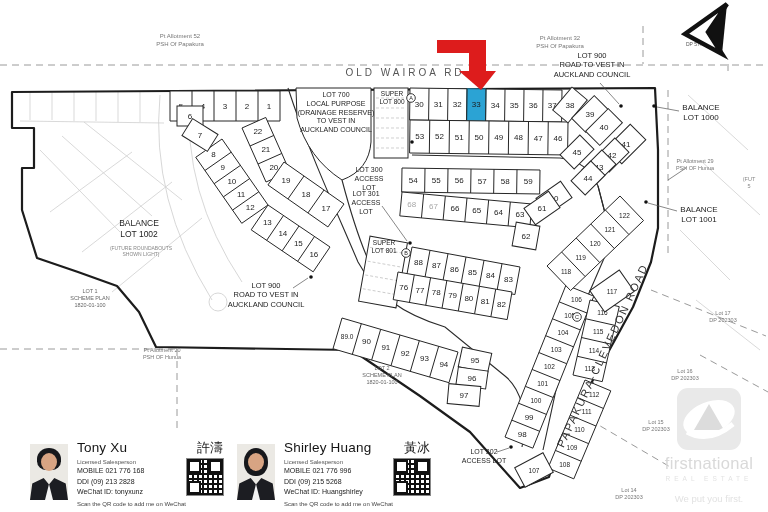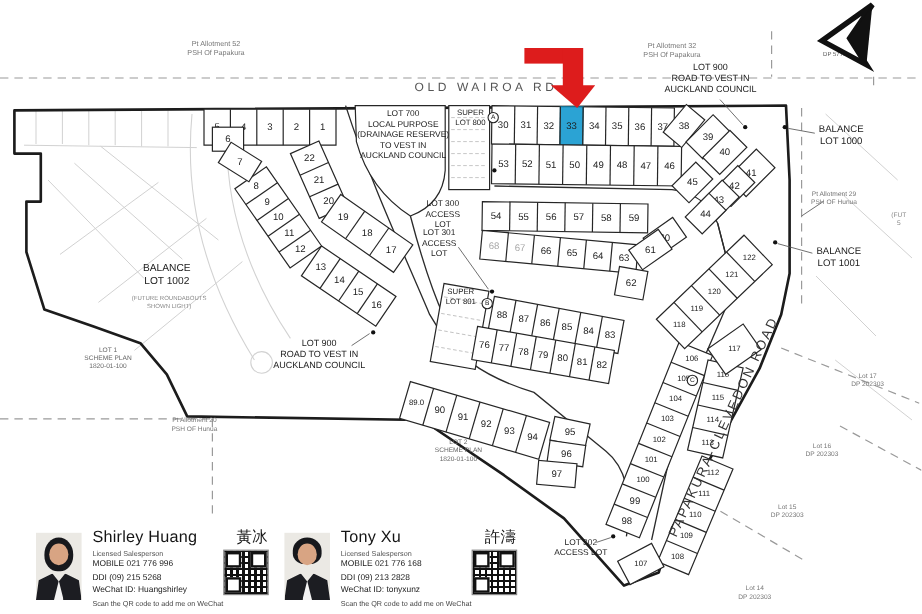--- a/index.html
+++ b/index.html
@@ -435,20 +435,49 @@
       <path d="M727,4 L685,34 L722,54 L708,32 Z" fill="#fff" stroke="#111" stroke-width="4.5" stroke-linejoin="miter"></path>
       <path d="M727,4 L708,32 L722,54 Z" fill="#111"></path>
       <rect x="437" y="40" width="36" height="13" fill="#dd1c1c"></rect>
       <rect x="469" y="40" width="17" height="33" fill="#dd1c1c"></rect>
       <polygon points="459,71 496,71 481,90" fill="#dd1c1c"></polygon>
     </svg>
 
 
   <div class="agents">
     <div class="agent">
+      <div class="photo m">
+        <i class="hair"></i>
+          <i class="face"></i>
+          <i class="suit"></i>
+          <i class="shirt"></i>
+      </div>
+      <div class="agent-right">
+        <div class="name-row">
+          <span class="name">Tony Xu</span>
+          <span class="cjk">許濤</span>
+        </div>
+        <div class="inforow">
+          <div class="info">
+            <div class="title">Licensed Salesperson</div>
+            <div class="ln">MOBILE 021 776 168</div>
+            <div class="ln">DDI (09) 213 2828</div>
+            <div class="ln">WeChat ID: tonyxunz</div>
+          </div>
+          <div class="qr">
+              <i></i>
+              <i></i>
+              <i></i>
+            </div>
+        </div>
+        <div class="scan">Scan the QR code to add me on WeChat</div>
+      </div>
+    </div>
+
+    <div class="agent">
       <div class="photo f">
         <i class="hair"></i>
           <i class="face"></i>
           <i class="suit"></i>
           <i class="shirt"></i>
       </div>
       <div class="agent-right">
         <div class="name-row">
           <span class="name">Shirley Huang</span>
           <span class="cjk">黃冰</span>
@@ -462,45 +491,28 @@
           </div>
           <div class="qr">
               <i></i>
               <i></i>
               <i></i>
             </div>
         </div>
         <div class="scan">Scan the QR code to add me on WeChat</div>
       </div>
     </div>
-
-    <div class="agent">
-      <div class="photo m">
-        <i class="hair"></i>
-          <i class="face"></i>
-          <i class="suit"></i>
-          <i class="shirt"></i>
-      </div>
-      <div class="agent-right">
-        <div class="name-row">
-          <span class="name">Tony Xu</span>
-          <span class="cjk">許濤</span>
-        </div>
-        <div class="inforow">
-          <div class="info">
-            <div class="title">Licensed Salesperson</div>
-            <div class="ln">MOBILE 021 776 168</div>
-            <div class="ln">DDI (09) 213 2828</div>
-            <div class="ln">WeChat ID: tonyxunz</div>
-          </div>
-          <div class="qr">
-              <i></i>
-              <i></i>
-              <i></i>
-            </div>
-        </div>
-        <div class="scan">Scan the QR code to add me on WeChat</div>
-      </div>
+  </div>
+
+  <div class="fn">
+    <div class="fn-icon">
+      <svg width="64" height="62" viewBox="0 0 64 62">
+        <ellipse cx="32" cy="30" rx="27" ry="16" fill="#ffffff" transform="rotate(-22 32 30)"></ellipse>
+        <polygon points="32,16 17,42 47,42" fill="#dcdcdc"></polygon>
+        <path d="M10,44 Q32,56 56,36" stroke="#ffffff" stroke-width="5" fill="none"></path>
+      </svg>
     </div>
+    <div class="fn-brand">firstnational</div>
+    <div class="fn-sub">REAL ESTATE</div>
+    <div class="fn-tag">We put you first.</div>
   </div>
 
-
 </div>
 
 </body></html>

